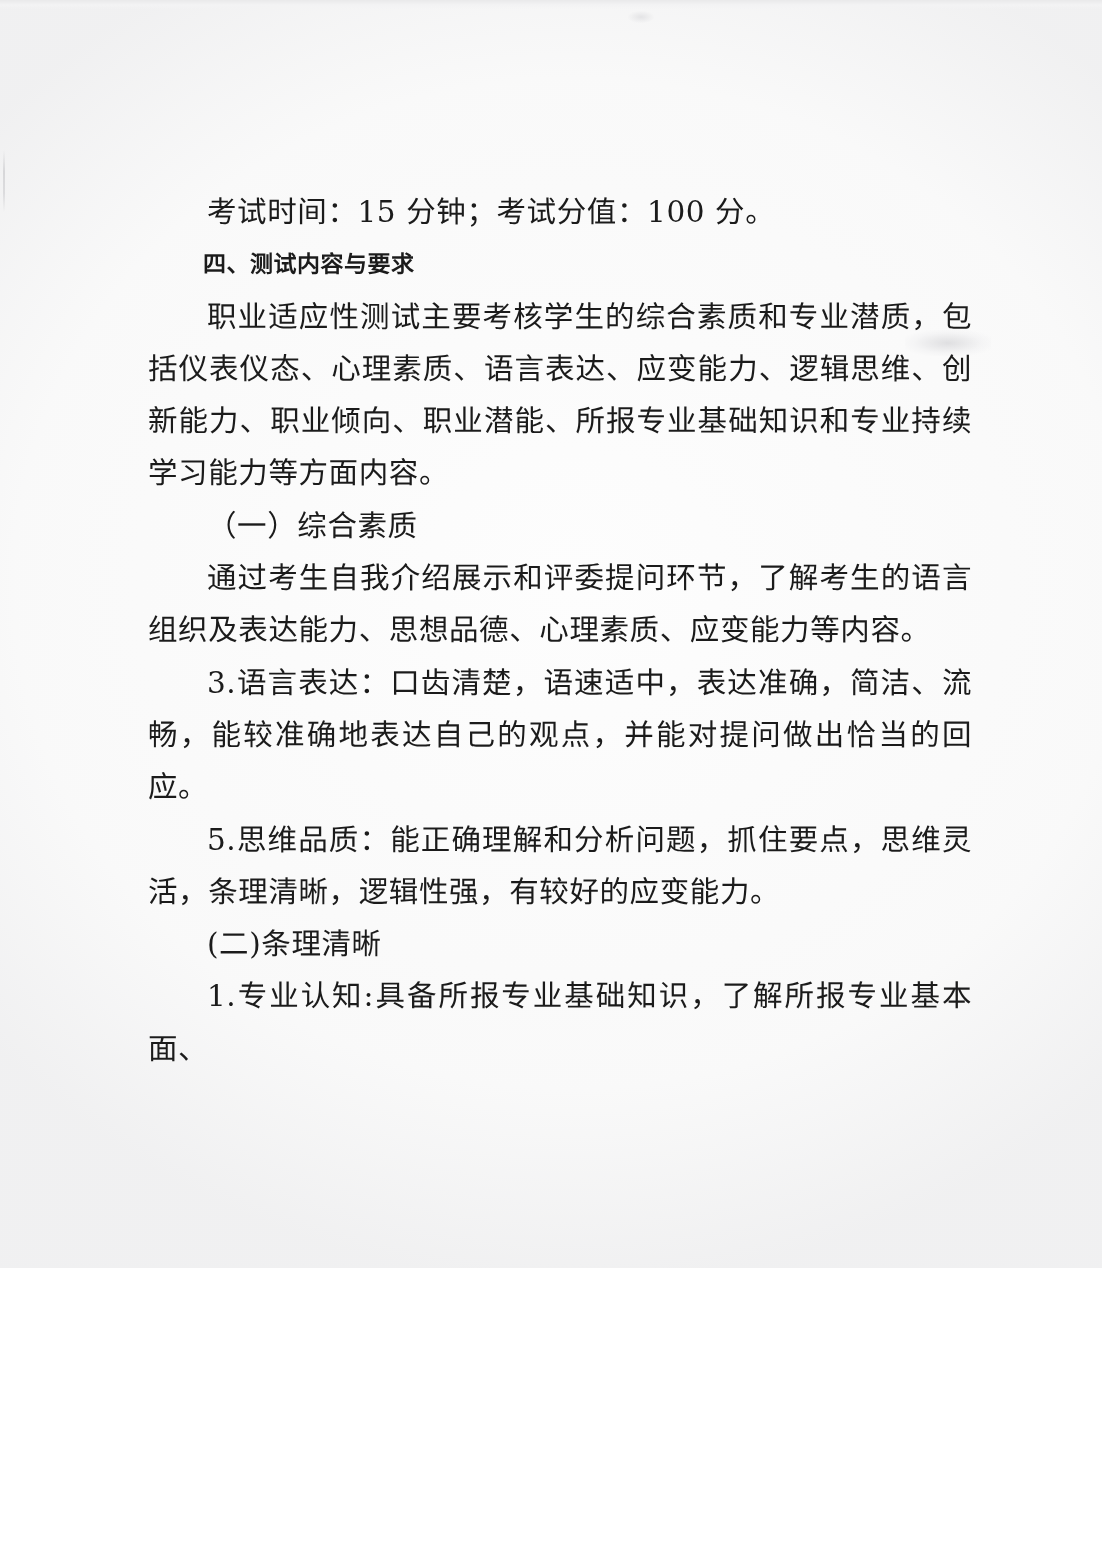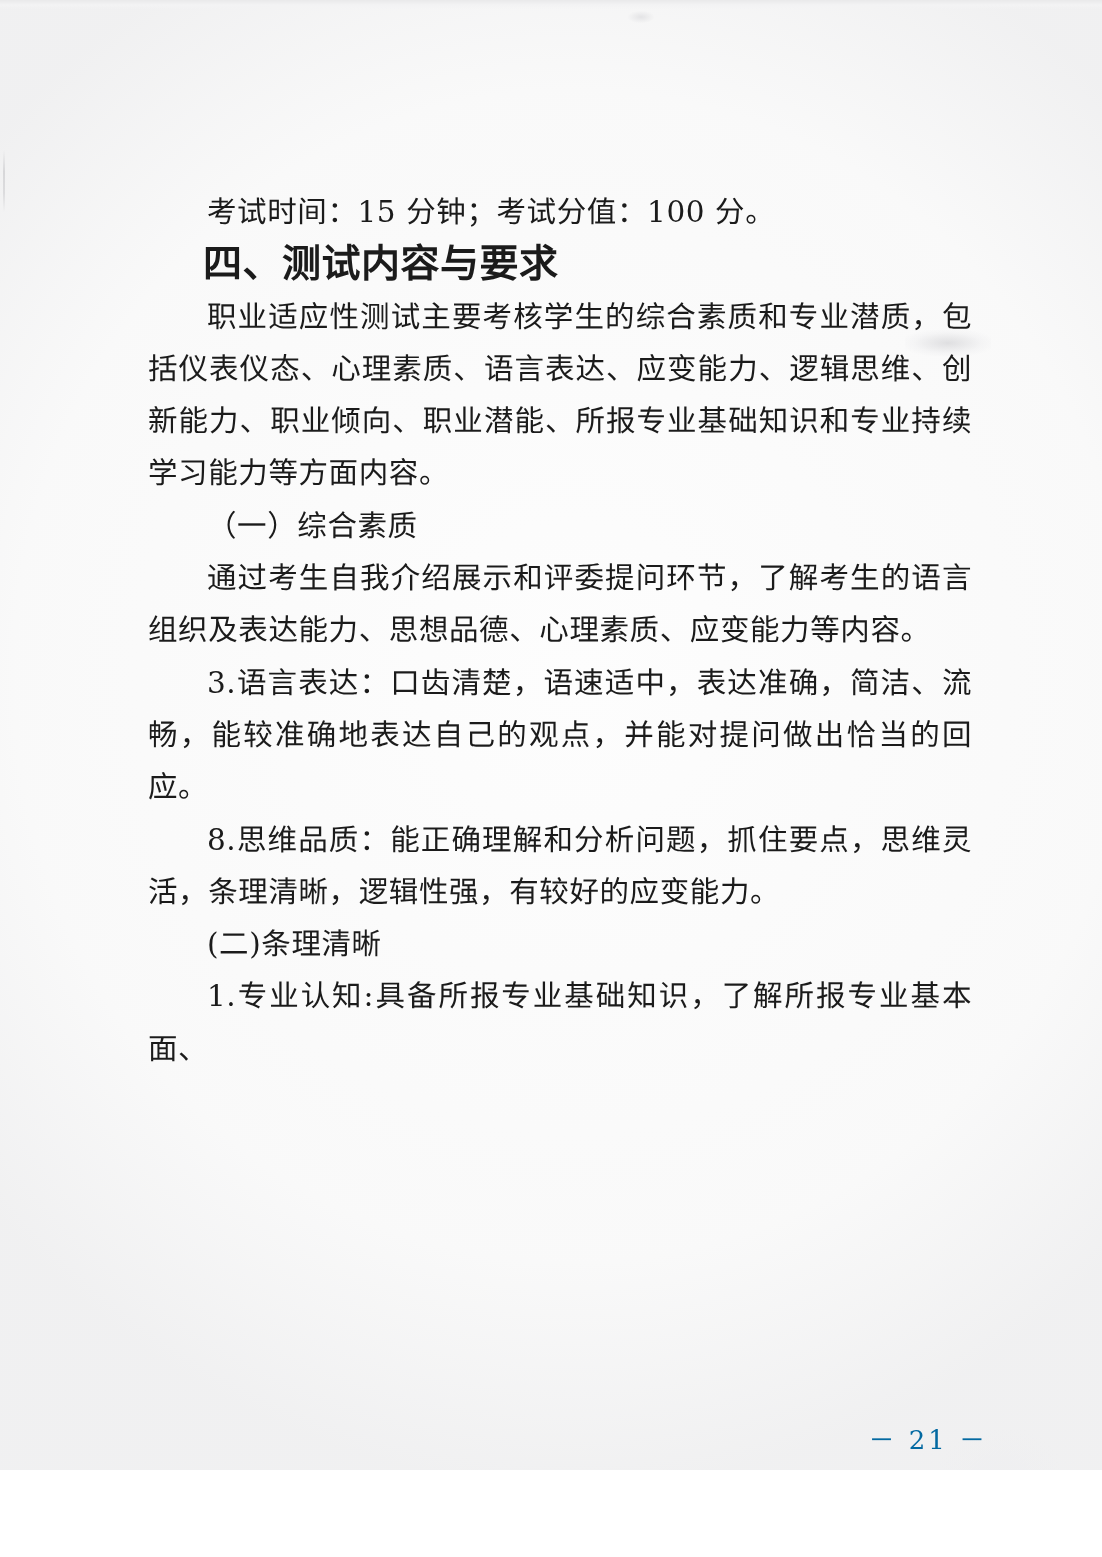--- a/index.html
+++ b/index.html
@@ -5,21 +5,21 @@
 <style>
   html, body {
     margin: 0;
     padding: 0;
     background: #ffffff;
   }
 
   .page {
     position: relative;
     width: 1102px;
-    height: 1470px;
+    height: 1268px;
     margin: 0 auto;
     background: #fdfdfd;
     overflow: hidden;
     font-family: "DejaVu Serif", "Liberation Serif", serif;
     color: #1b1b1b;
   }
 
   
   .scan-tint {
     position: absolute;
@@ -80,21 +80,21 @@
     text-justify: inter-character;
     white-space: pre-wrap;
     word-break: break-all;
   }
 
   .indent-2 { text-indent: 59px; }
 
   .heading {
     font-family: "DejaVu Sans", "Liberation Sans", sans-serif;
     font-weight: 700;
-    font-size: 39px;
+    font-size: 23px;
     line-height: 52.3px;
     letter-spacing: 0.5px;
     text-indent: 55px;
   }
 
   
   .para { margin: 0; }
 
   .page-number {
     position: absolute;
@@ -130,21 +130,21 @@
     <p class="para line indent-2">职业适应性测试主要考核学生的综合素质和专业潜质，包括仪表仪态、心理素质、语言表达、应变能力、逻辑思维、创新能力、职业倾向、职业潜能、所报专业基础知识和专业持续学习能力等方面内容。</p>
 
     <p class="para line indent-2">（一）综合素质</p>
 
     <p class="para line indent-2">通过考生自我介绍展示和评委提问环节，了解考生的语言组织及表达能力、思想品德、心理素质、应变能力等内容。</p>
 
 
 
     <p class="para line indent-2">3.语言表达：口齿清楚，语速适中，表达准确，简洁、流畅，能较准确地表达自己的观点，并能对提问做出恰当的回应。</p>
 
-    <p class="para line indent-2">8.思维品质：能正确理解和分析问题，抓住要点，思维灵活，条理清晰，逻辑性强，有较好的应变能力。</p>
+    <p class="para line indent-2">5.思维品质：能正确理解和分析问题，抓住要点，思维灵活，条理清晰，逻辑性强，有较好的应变能力。</p>
 
     <p class="para line indent-2">(二)条理清晰</p>
 
 
     <p class="para line indent-2">1.专业认知:具备所报专业基础知识，了解所报专业基本面、</p>
 
   </div>
 
   <div class="page-number">－ 21 －</div>
 

